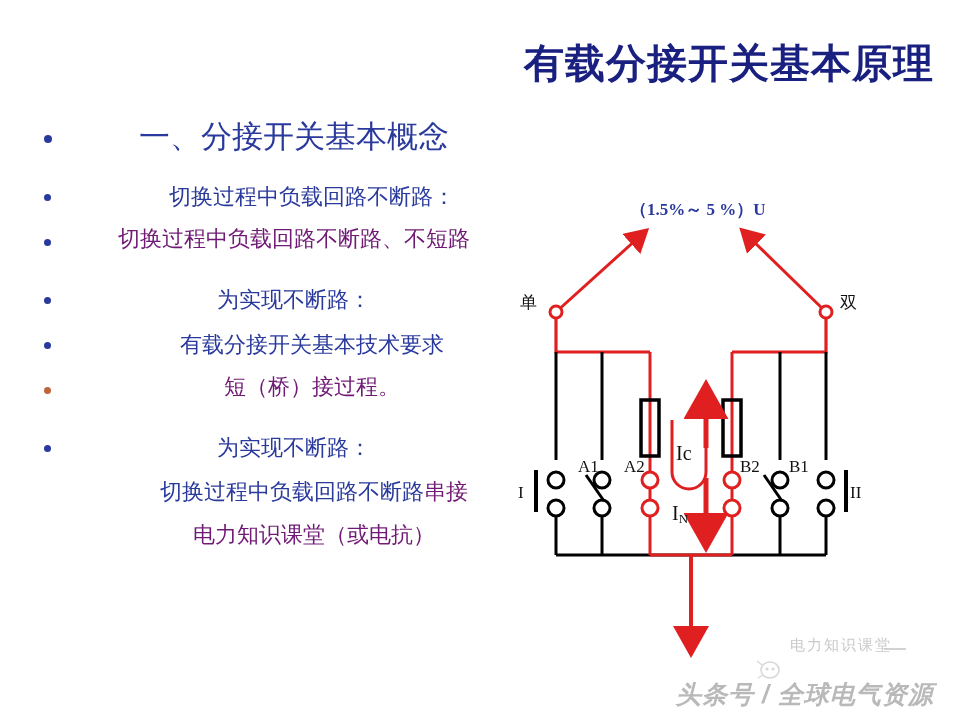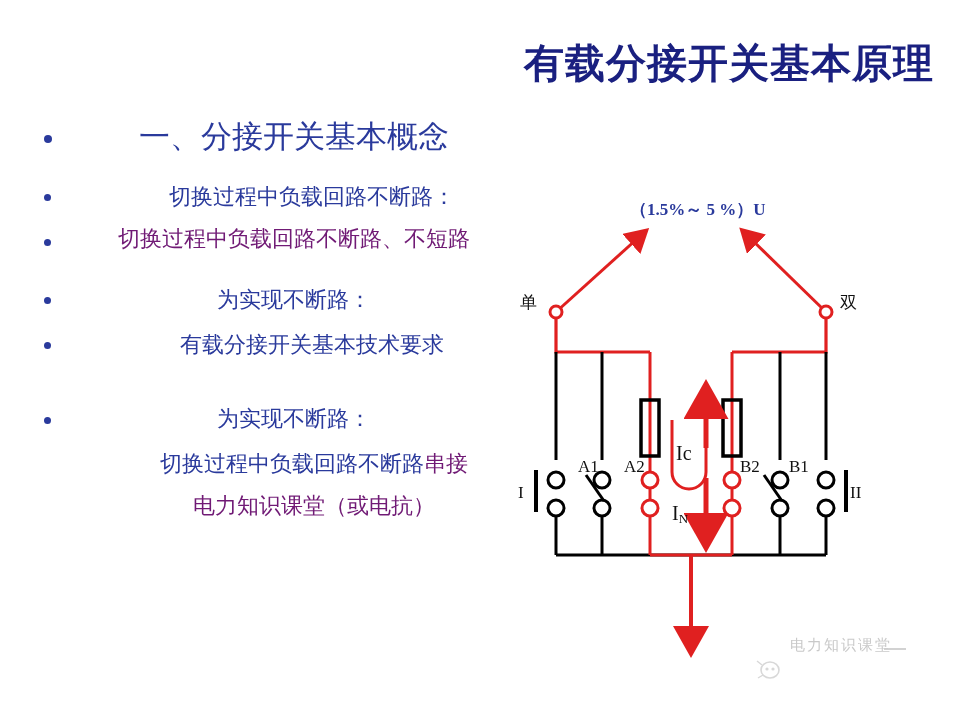--- a/index.html
+++ b/index.html
@@ -113,20 +113,24 @@
 
     <div class="spacer-sm"></div>
 
     <div class="brow lvl2">
       <span class="bullet"></span>
       <span class="btext indent-1">有载分接开关基本技术要求</span>
     </div>
 
     <div class="spacer-sm"></div>
 
+    <div class="brow lvl2o">
+      <span class="bullet orange"></span>
+      <span class="btext indent-1">短（桥）接过程。</span>
+    </div>
 
     <div class="spacer-lg"></div>
 
     <div class="brow lvl2">
       <span class="bullet"></span>
       <span class="btext">为实现不断路：</span>
     </div>
 
     <div class="spacer-sm"></div>
 
@@ -227,14 +231,15 @@
 
   <svg class="wm-logo" viewBox="0 0 26 22">
     <ellipse cx="14" cy="12" rx="9" ry="8" fill="none" stroke="#d8d8d8" stroke-width="1.6"></ellipse>
     <circle cx="11" cy="11" r="1.6" fill="#d8d8d8"></circle>
     <circle cx="17" cy="11" r="1.6" fill="#d8d8d8"></circle>
     <path d="M6,7 L1,3" stroke="#d8d8d8" stroke-width="1.4" fill="none"></path>
     <path d="M7,17 L2,20" stroke="#d8d8d8" stroke-width="1.4" fill="none"></path>
   </svg>
   <div class="wm-dash"></div>
   <div class="wm-sub">电力知识课堂</div>
+  <div class="wm-main">头条号 / 全球电气资源</div>
 
 </div>
 
 </body></html>

